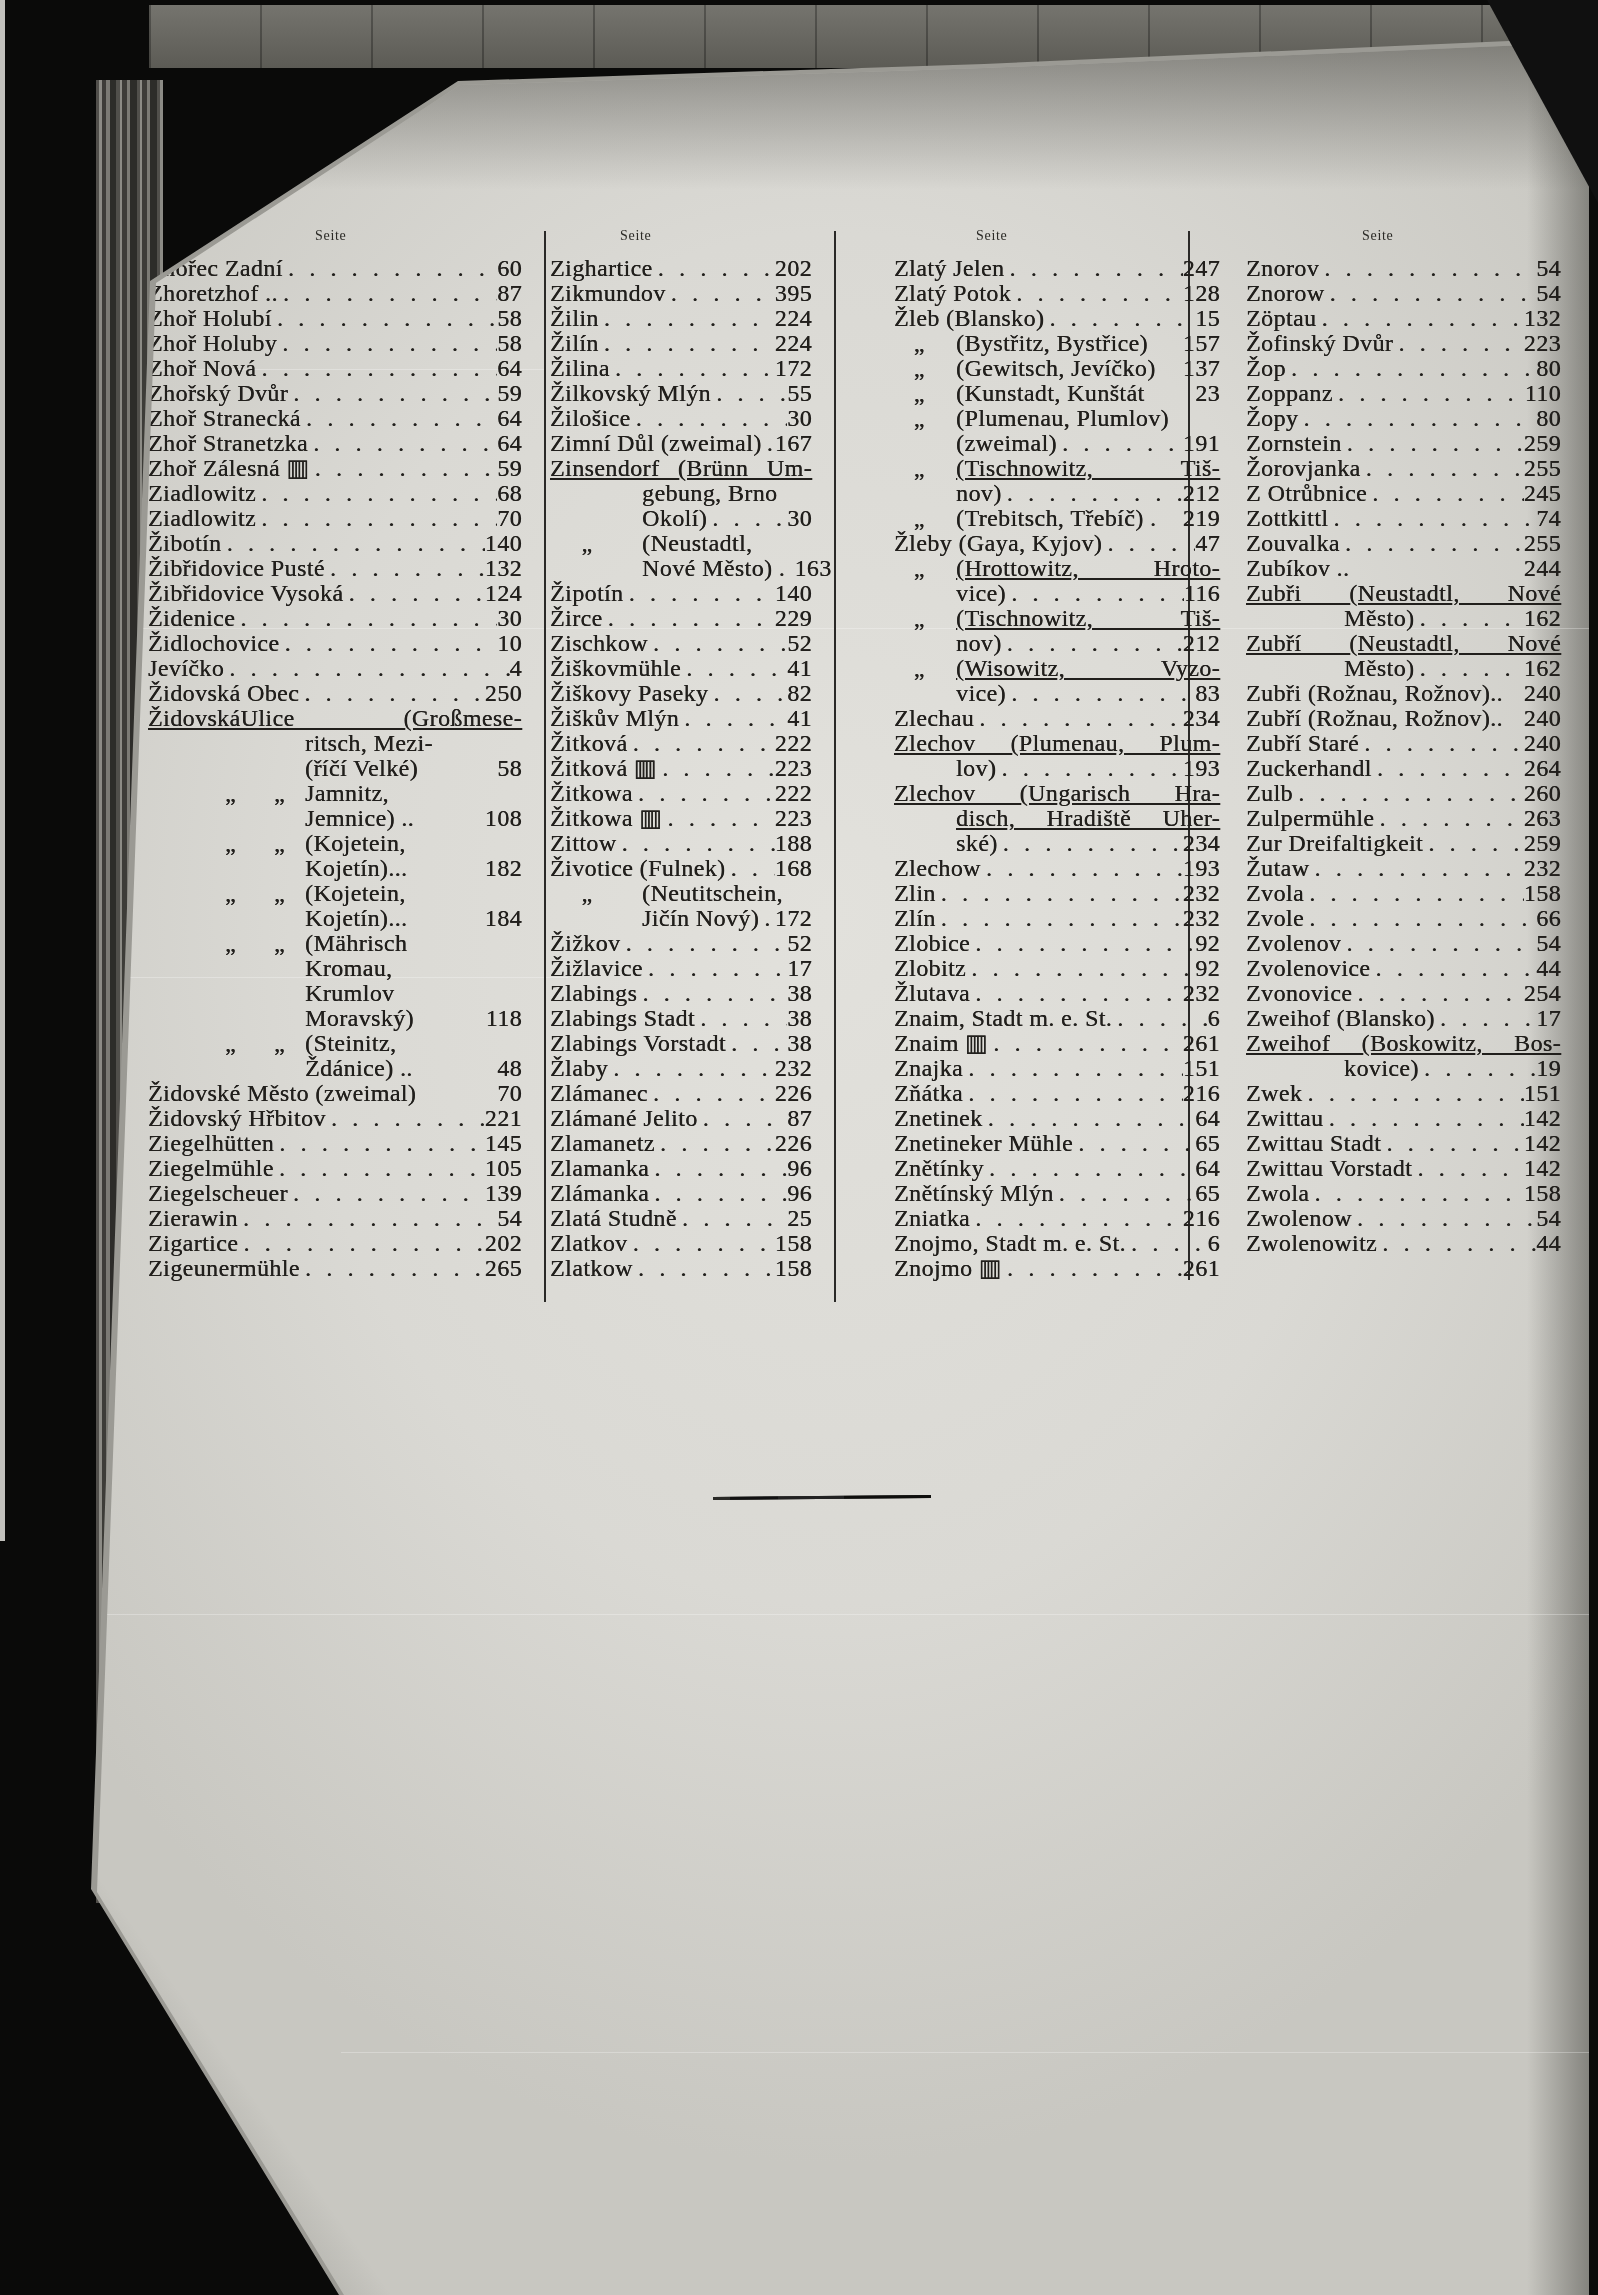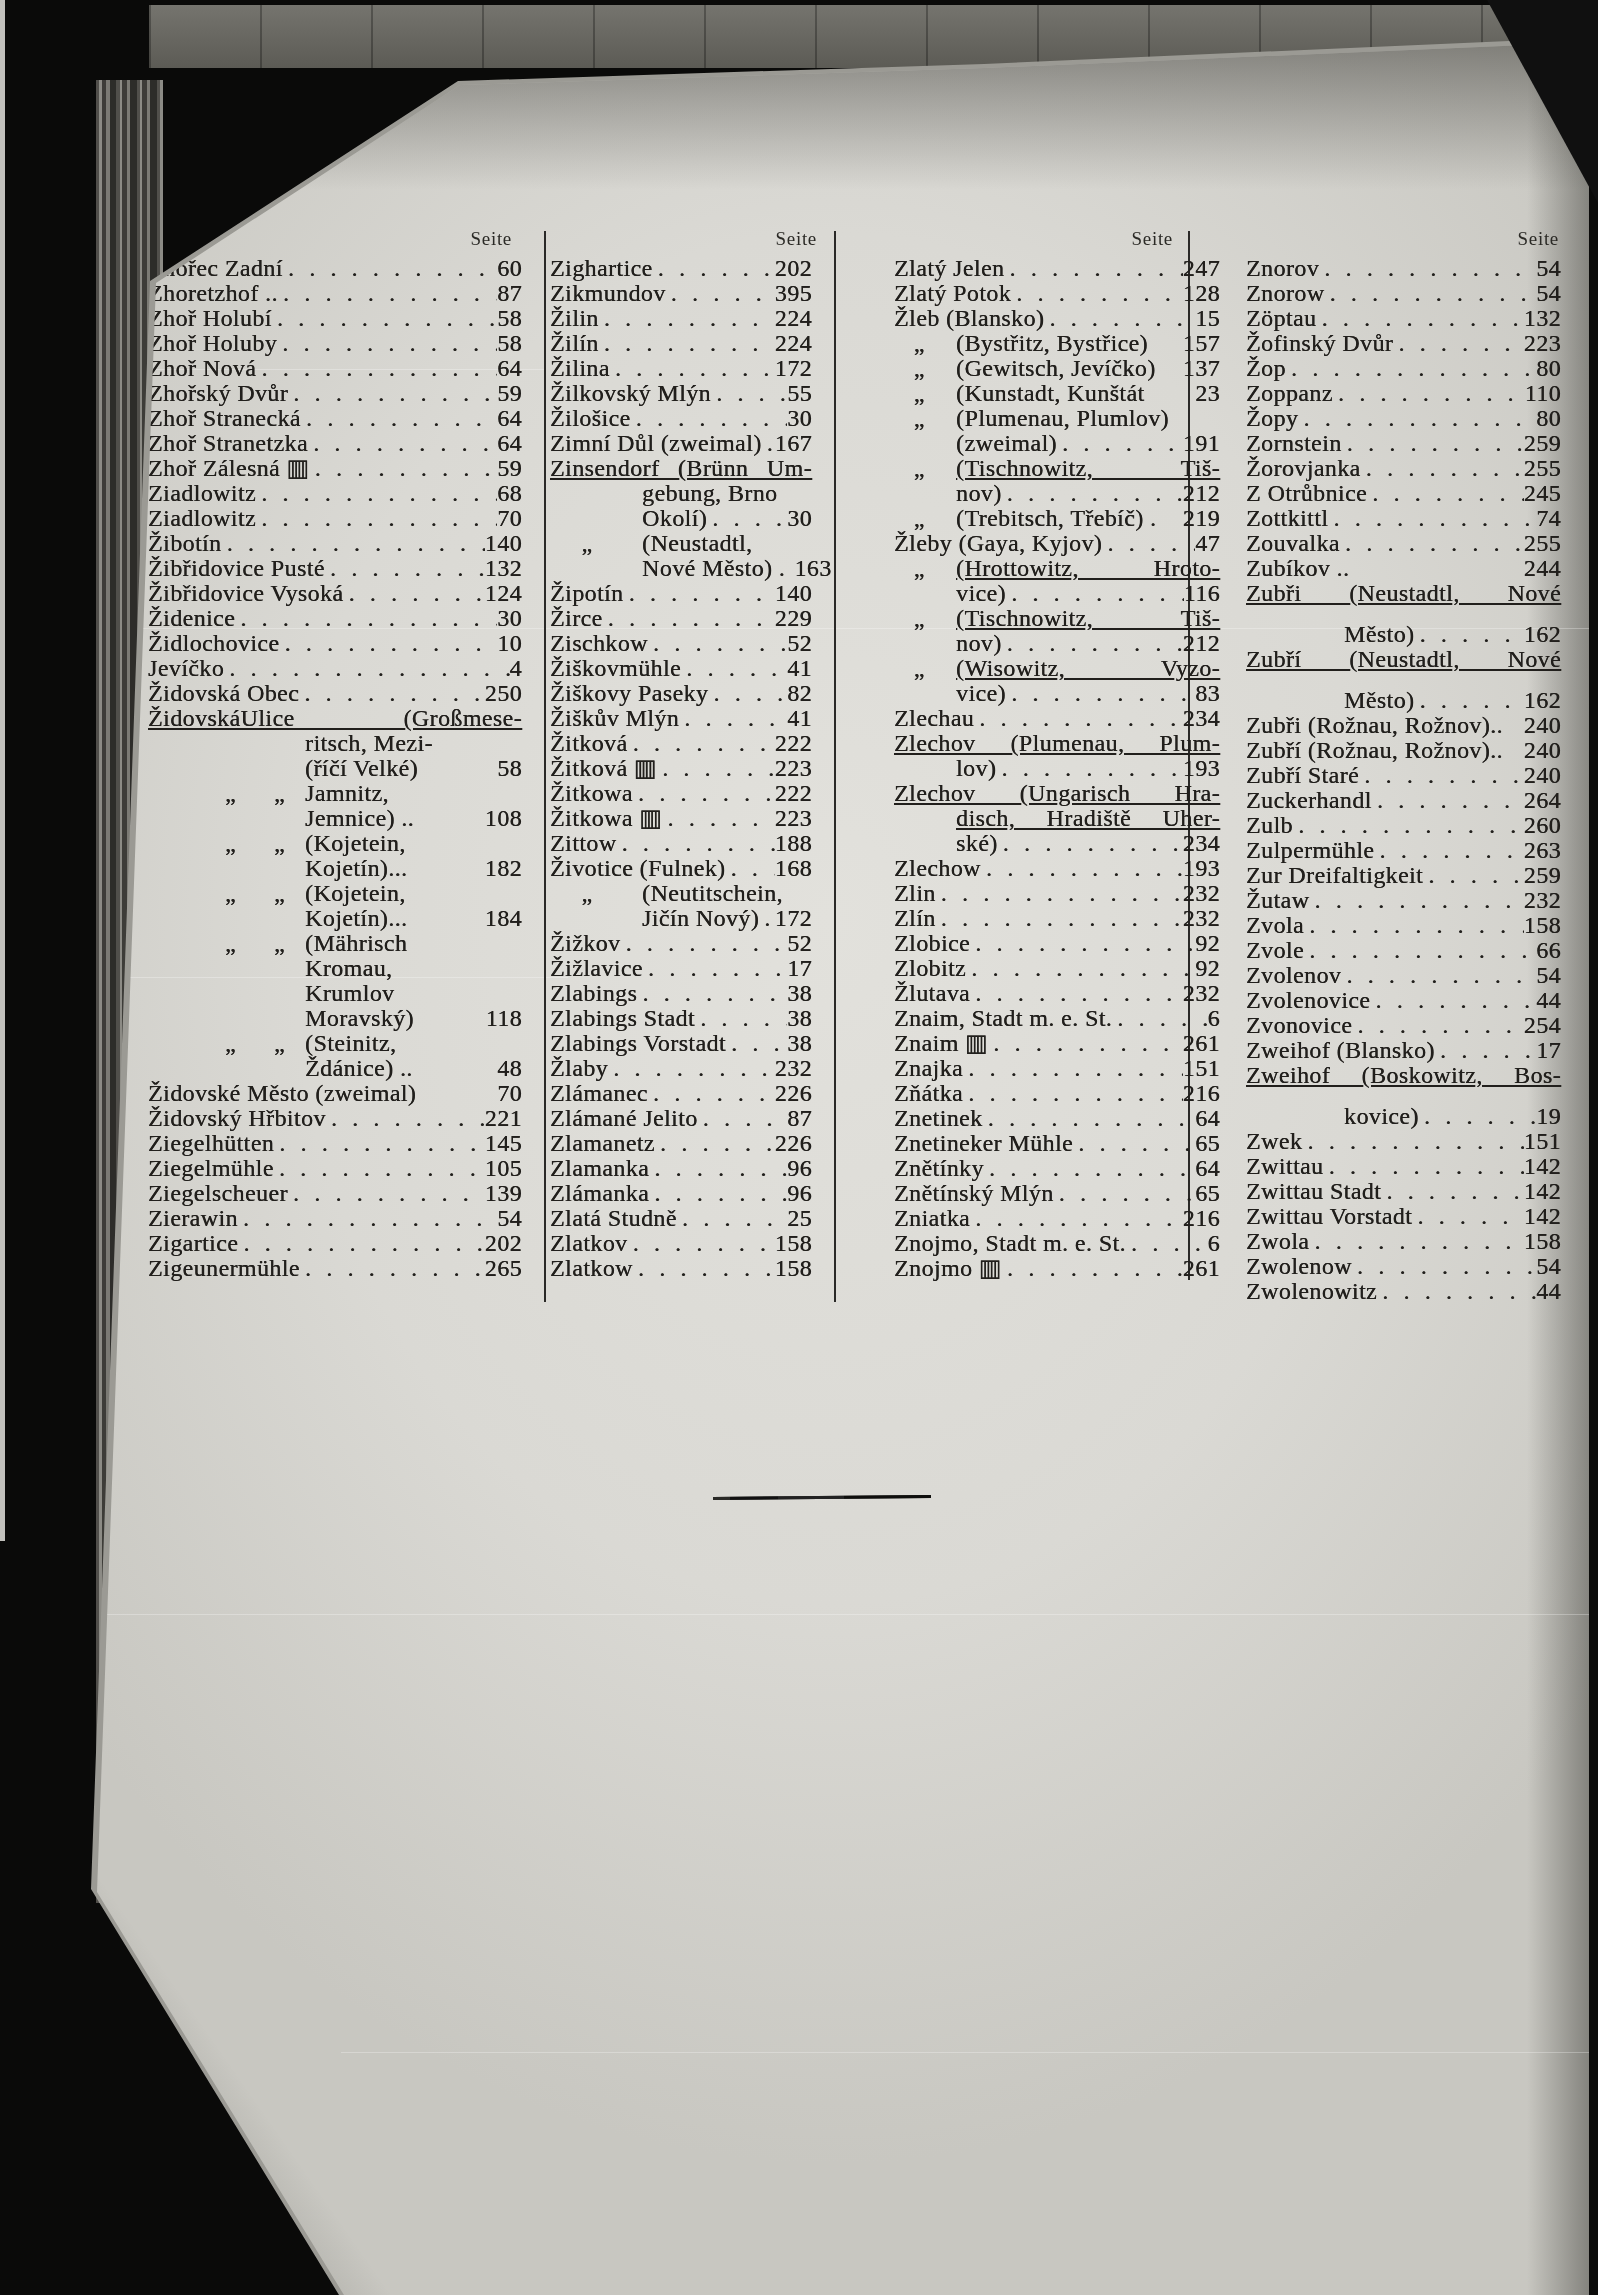--- a/index.html
+++ b/index.html
@@ -25,41 +25,41 @@
                 background:linear-gradient(to left,rgba(25,25,20,.45),rgba(25,25,20,0));}
   .shadow-bl{position:absolute;left:0;bottom:0;width:459px;height:590px;
              background:linear-gradient(55deg,rgba(20,20,16,.55) 0%,rgba(20,20,16,0) 45%);}
   .band-right{position:absolute;right:0;top:0;width:9.8px;height:100%;background:#0b0b0a;}
   .wedge-tr{position:absolute;inset:0;background:#101010;clip-path:polygon(1487px 0,1599px 0,1599px 205px);}
   .scratch{position:absolute;height:1.3px;background:#fff;opacity:.28;}
 
   
   .pageno{position:absolute;left:218px;top:163px;font-size:31.5px;font-weight:bold;letter-spacing:1.3px;
           text-shadow:0.3px 0 0 currentColor;}
-  .seite{position:absolute;top:228px;font-size:19px;color:#2b2a26;text-align:right;letter-spacing:0.7px;}
+  .seite{position:absolute;top:228px;font-size:14px;color:#2b2a26;letter-spacing:0.7px;}
   .s1{left:315px;width:197px;} .s2{left:620px;width:197px;} .s3{left:976px;width:197px;} .s4{left:1362px;width:197px;}
   .rule{position:absolute;top:231px;width:2px;background:#2a2927;}
   .r1{left:544px;height:1071px;} .r2{left:834px;height:1071px;} .r3{left:1188px;height:1049px;}
 
   .col{position:absolute;top:256px;font-size:24px;line-height:25px;letter-spacing:0.4px;
        text-shadow:0.3px 0 0 currentColor;}
   .c1{left:148px;width:374px;} .c2{left:550px;width:262px;} .c3{left:894px;width:326px;} .c4{left:1246px;width:315px;}
 
   .ln{position:relative;display:flex;align-items:baseline;height:25px;white-space:nowrap;}
   .t{white-space:pre;}
   .j .t{flex:1;min-width:0;text-align:justify;text-align-last:justify;white-space:normal;text-decoration:underline;}
   .dots{flex:1;min-width:0;overflow:hidden;white-space:nowrap;padding:0 5.2px;}
   .dots::after{content:". . . . . . . . . . . . . . . . . . . . . . . . . . . . . . . .";letter-spacing:4.6px;}
   .gap{flex:1;min-width:9.2px;}
   .p{text-align:right;}
   .qa,.qb{position:absolute;top:0;}
   .c1 .qa{left:77px;} .c1 .qb{left:126px;}
   .c2 .qa{left:31.5px;}  .c3 .qa{left:19.7px;}
   .c1 .cont{padding-left:157px;} .c2 .cont{padding-left:92px;}
-  .c3 .cont{padding-left:62px;}  .c4 .cont{padding-left:98px;margin-top:16px;}
+  .c3 .cont{padding-left:62px;}  .c4 .cont{padding-left:98px;}
 
   .hr-divider{position:absolute;left:713px;top:1496px;width:218px;height:3.3px;background:#1d1d1b;
               transform:rotate(-.5deg);
               background-image:linear-gradient(90deg,#2a2a27 0 8%,#111 8% 30%,#222 30% 60%,#0e0e0c 60% 100%);}
 </style>
 </head>
 <body>
 
 <div class="scene">
   <div class="white-strip"></div>

